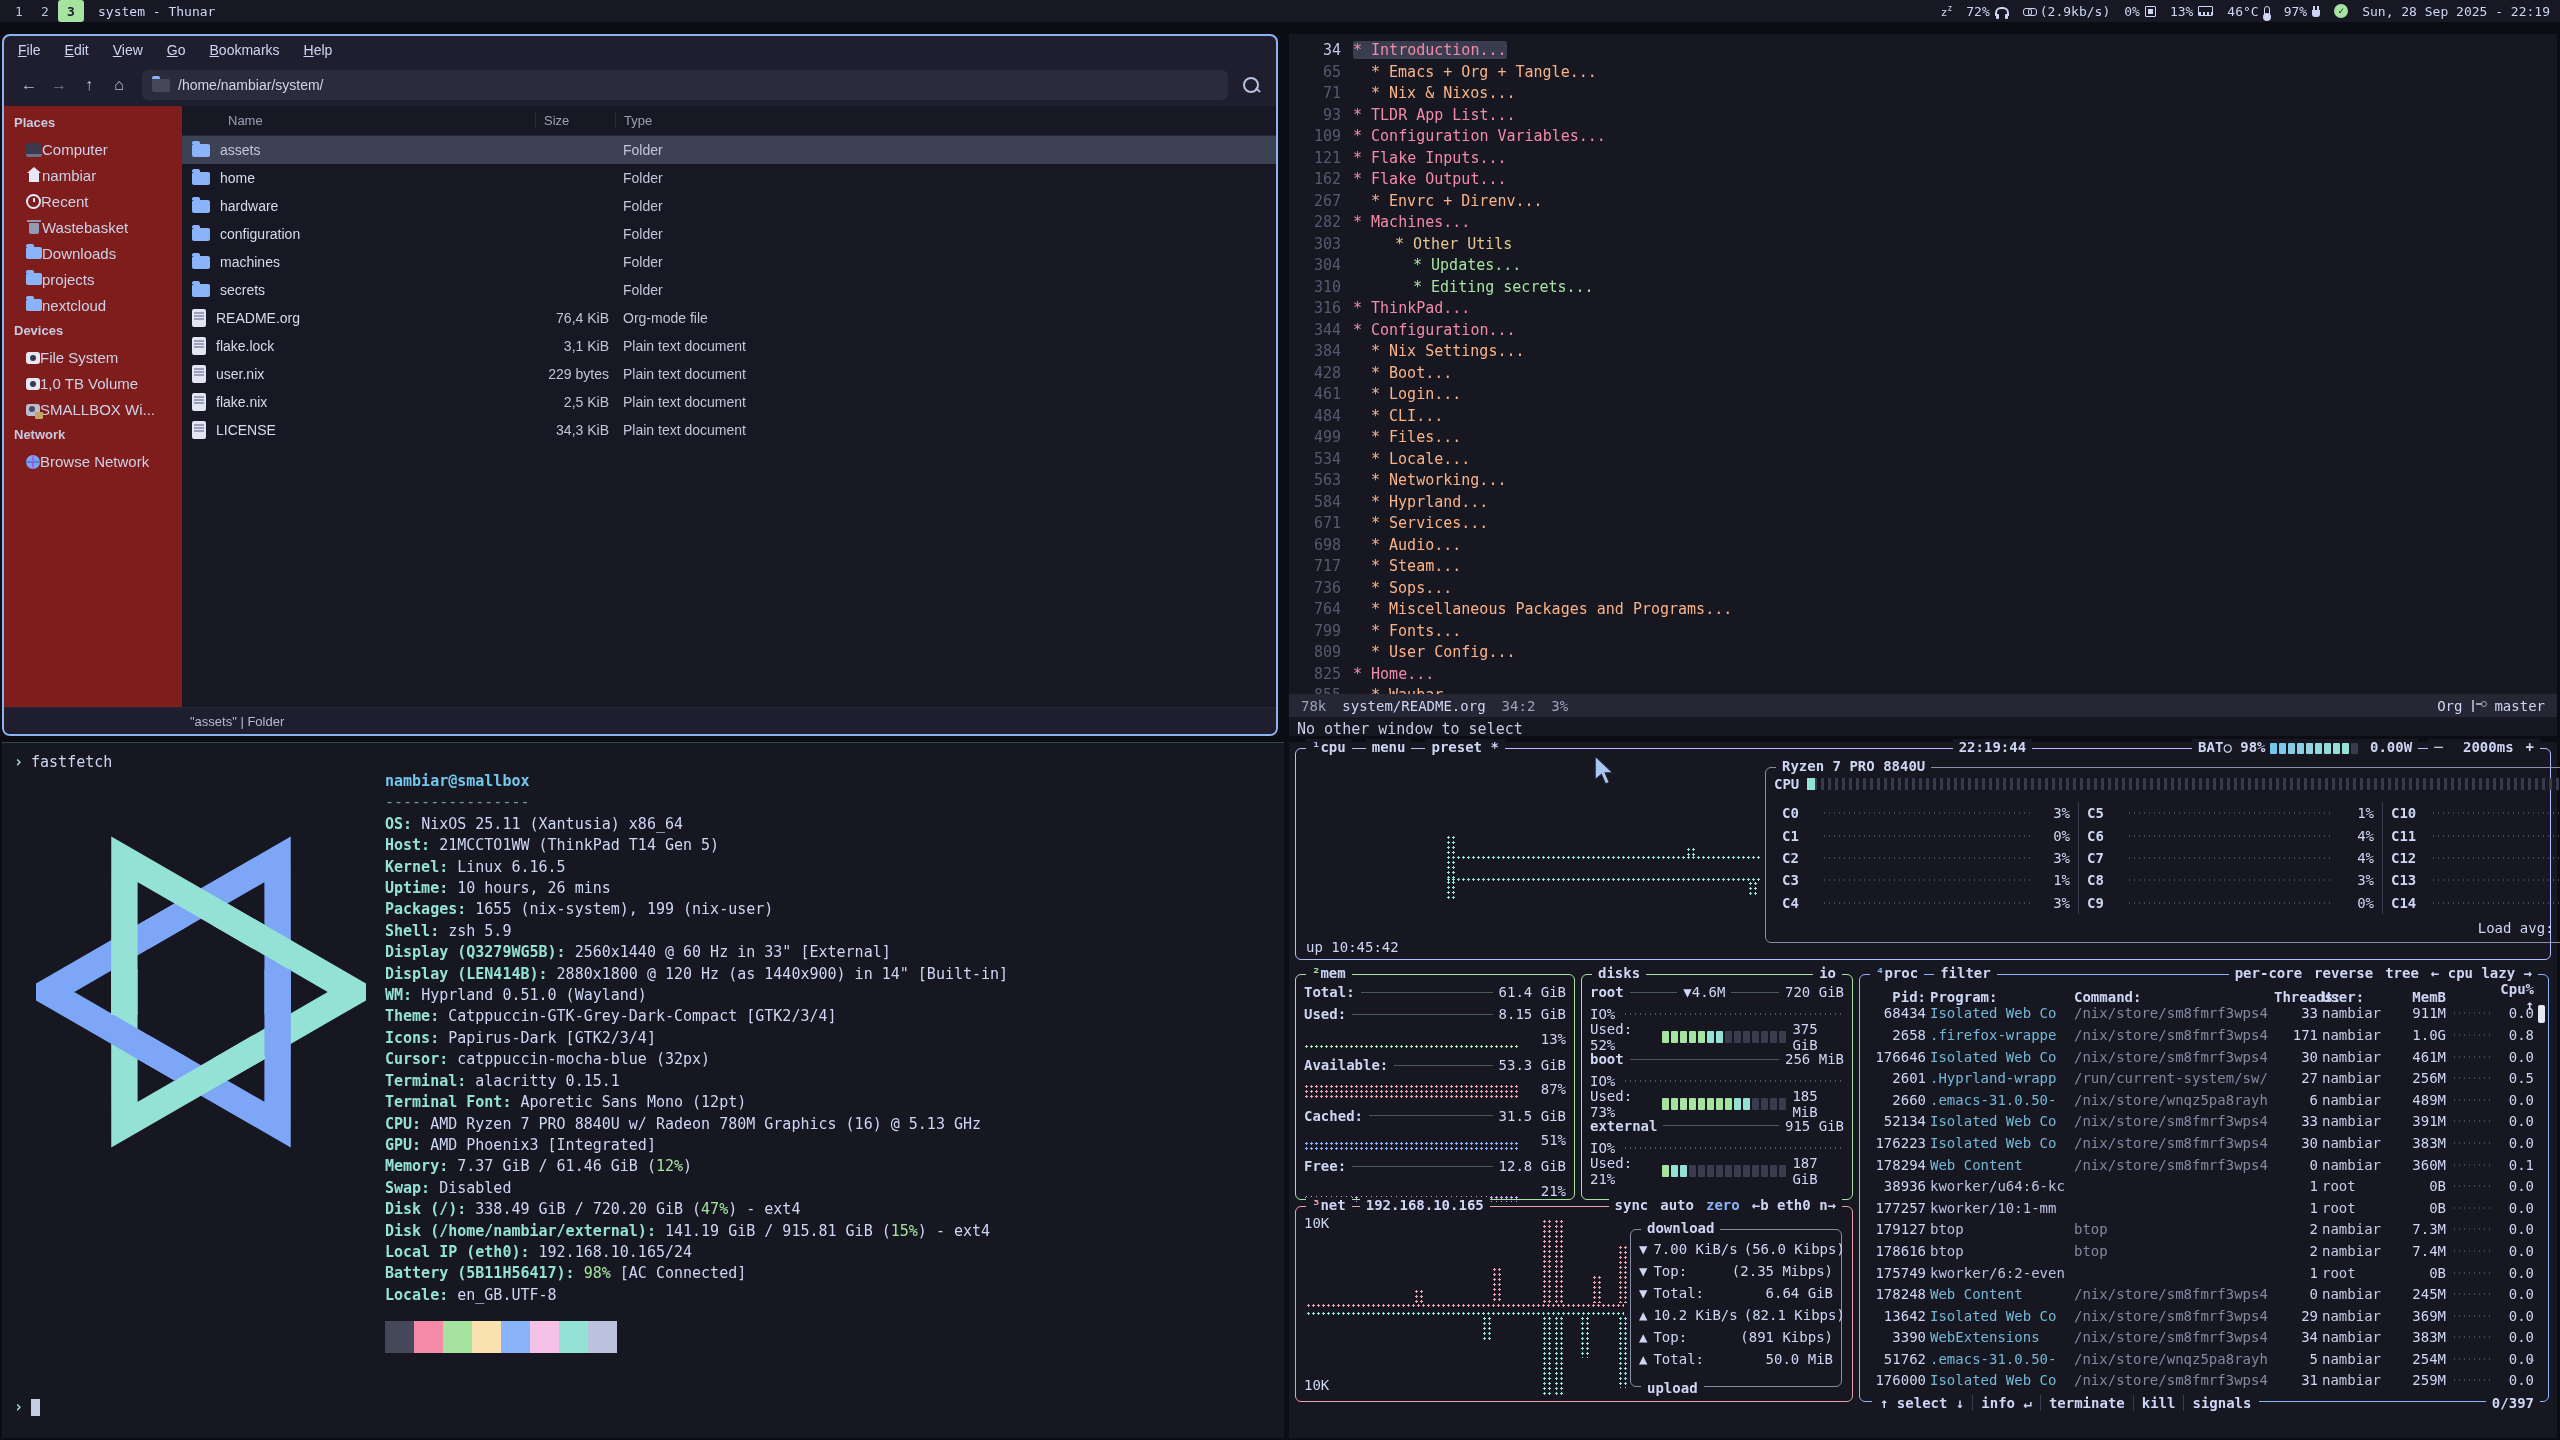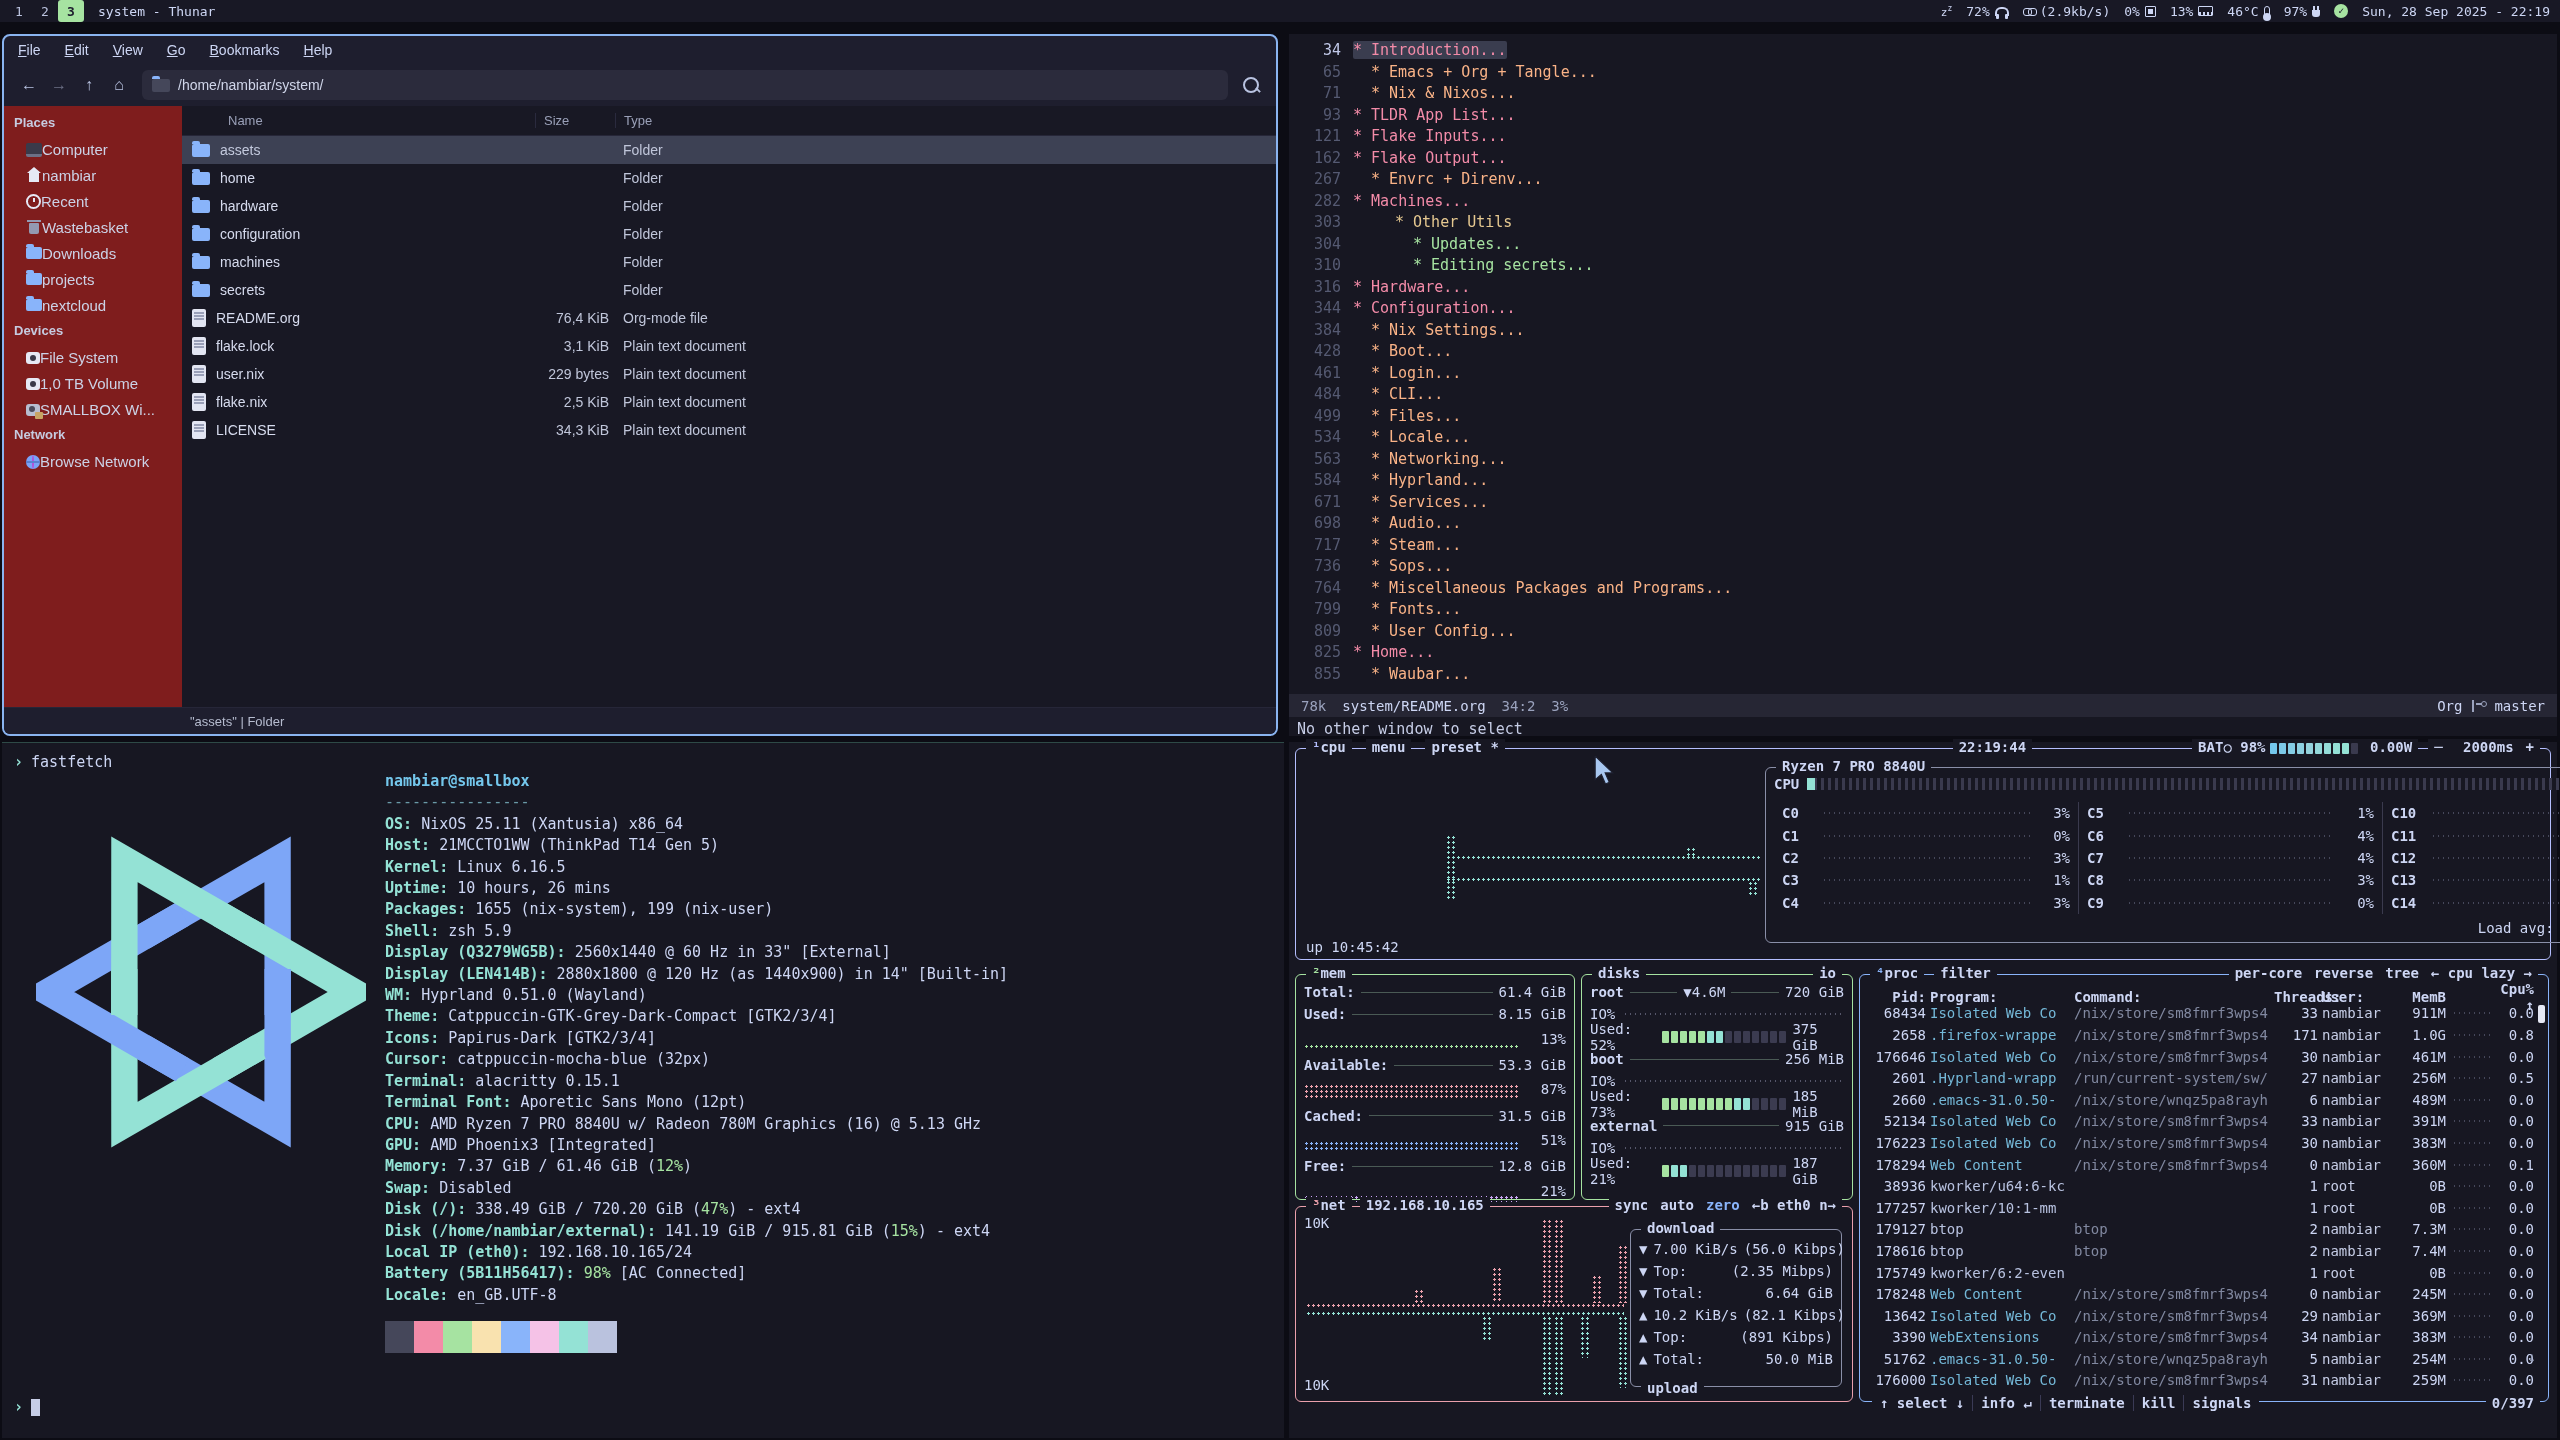--- a/index.html
+++ b/index.html
@@ -430,28 +430,29 @@
     </div>
     <div id="statusbar">"assets"  |  Folder</div>
   </div>
 
   <div id="emacs">
     <div id="emacs-lines">
         <div class="eline"><span class="gut cur">34</span><span class="etext l1" style="padding-left: 0px;"><span class="hlbox">* Introduction...</span></span></div>
         <div class="eline"><span class="gut">65</span><span class="etext l2" style="padding-left: 18px;">* Emacs + Org + Tangle...</span></div>
         <div class="eline"><span class="gut">71</span><span class="etext l2" style="padding-left: 18px;">* Nix &amp; Nixos...</span></div>
         <div class="eline"><span class="gut">93</span><span class="etext l1" style="padding-left: 0px;">* TLDR App List...</span></div>
+        <div class="eline"><span class="gut">109</span><span class="etext l1" style="padding-left: 0px;">* Configuration Variables...</span></div>
         <div class="eline"><span class="gut">121</span><span class="etext l1" style="padding-left: 0px;">* Flake Inputs...</span></div>
         <div class="eline"><span class="gut">162</span><span class="etext l1" style="padding-left: 0px;">* Flake Output...</span></div>
         <div class="eline"><span class="gut">267</span><span class="etext l2" style="padding-left: 18px;">* Envrc + Direnv...</span></div>
         <div class="eline"><span class="gut">282</span><span class="etext l1" style="padding-left: 0px;">* Machines...</span></div>
         <div class="eline"><span class="gut">303</span><span class="etext l3" style="padding-left: 42px;">* Other Utils</span></div>
         <div class="eline"><span class="gut">304</span><span class="etext l4" style="padding-left: 60px;">* Updates...</span></div>
         <div class="eline"><span class="gut">310</span><span class="etext l4" style="padding-left: 60px;">* Editing secrets...</span></div>
-        <div class="eline"><span class="gut">316</span><span class="etext l1" style="padding-left: 0px;">* Hardware...</span></div>
+        <div class="eline"><span class="gut">316</span><span class="etext l1" style="padding-left: 0px;">* ThinkPad...</span></div>
         <div class="eline"><span class="gut">344</span><span class="etext l1" style="padding-left: 0px;">* Configuration...</span></div>
         <div class="eline"><span class="gut">384</span><span class="etext l2" style="padding-left: 18px;">* Nix Settings...</span></div>
         <div class="eline"><span class="gut">428</span><span class="etext l2" style="padding-left: 18px;">* Boot...</span></div>
         <div class="eline"><span class="gut">461</span><span class="etext l2" style="padding-left: 18px;">* Login...</span></div>
         <div class="eline"><span class="gut">484</span><span class="etext l2" style="padding-left: 18px;">* CLI...</span></div>
         <div class="eline"><span class="gut">499</span><span class="etext l2" style="padding-left: 18px;">* Files...</span></div>
         <div class="eline"><span class="gut">534</span><span class="etext l2" style="padding-left: 18px;">* Locale...</span></div>
         <div class="eline"><span class="gut">563</span><span class="etext l2" style="padding-left: 18px;">* Networking...</span></div>
         <div class="eline"><span class="gut">584</span><span class="etext l2" style="padding-left: 18px;">* Hyprland...</span></div>
         <div class="eline"><span class="gut">671</span><span class="etext l2" style="padding-left: 18px;">* Services...</span></div>

